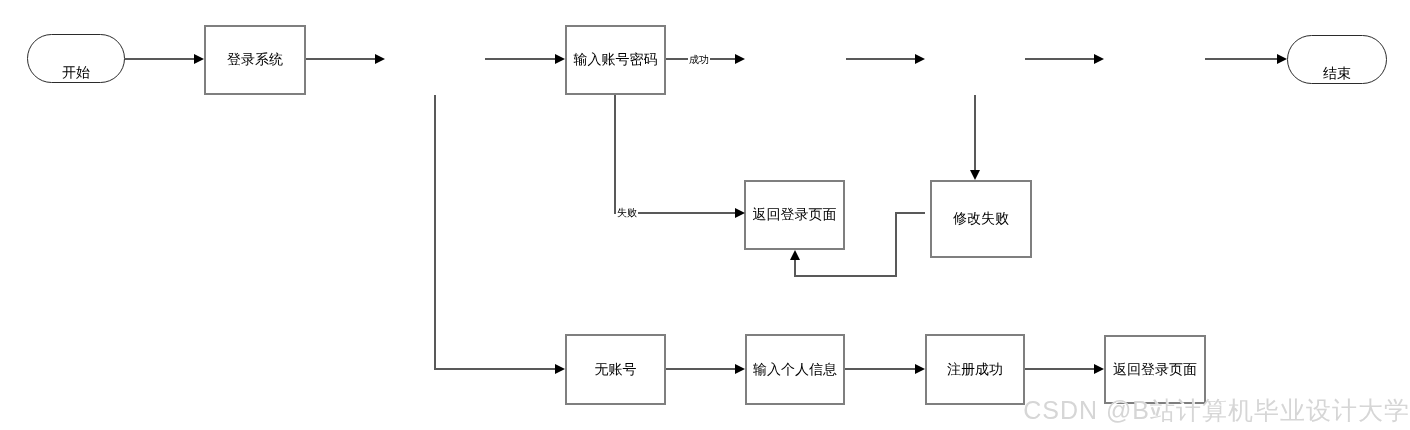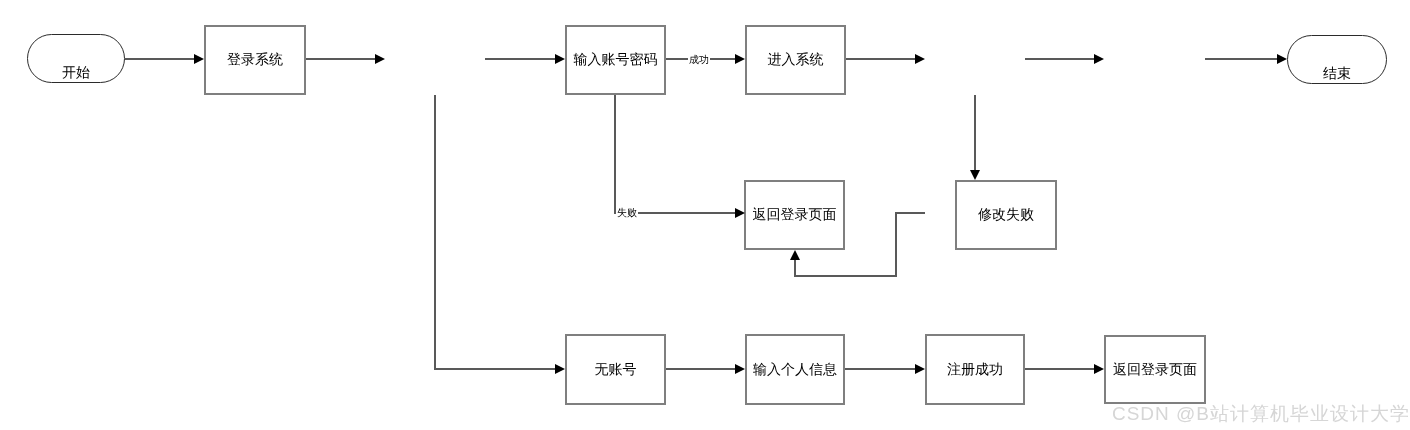--- a/index.html
+++ b/index.html
@@ -48,21 +48,21 @@
     color: var(--text);
     line-height: 16px;
     padding: 0 1px;
     z-index: 4;
     white-space: nowrap;
   }
   .watermark {
     position: absolute;
     right: 0px;
     bottom: 3px;
-    font-size: 19px;
+    font-size: 25px;
     color: var(--watermark);
     text-shadow: 1px 1px 0 #ffffff;
     white-space: nowrap;
     z-index: 5;
     letter-spacing: 1px;
     margin-left: 28px;
   }
 </style>
 </head>
 <body>
@@ -71,31 +71,28 @@
 
   <div class="node stadium" style="left:27px;top:34px;width:98px;height:49px">
     <span>开始</span>
   </div>
   <div class="node rect" style="left:204px;top:25px;width:102px;height:70px">
     <span>登录系统</span>
   </div>
   <div class="node rect" style="left:565px;top:25px;width:101px;height:70px">
     <span>输入账号密码</span>
   </div>
-  <div class="node rect" style="left:745px;top:25px;width:101px;height:70px">
-    <span>进入系统</span>
-  </div>
   <div class="node stadium" style="left:1287px;top:35px;width:100px;height:49px">
     <span>结束</span>
   </div>
 
   <div class="node rect" style="left:744px;top:180px;width:101px;height:70px">
     <span>返回登录页面</span>
   </div>
-  <div class="node rect" style="left:955px;top:180px;width:102px;height:70px">
+  <div class="node rect" style="left:930px;top:180px;width:102px;height:78px">
     <span>修改失败</span>
   </div>
 
   <div class="node rect" style="left:565px;top:334px;width:101px;height:71px">
     <span>无账号</span>
   </div>
   <div class="node rect" style="left:745px;top:334px;width:100px;height:71px">
     <span>输入个人信息</span>
   </div>
   <div class="node rect" style="left:925px;top:334px;width:100px;height:71px">

